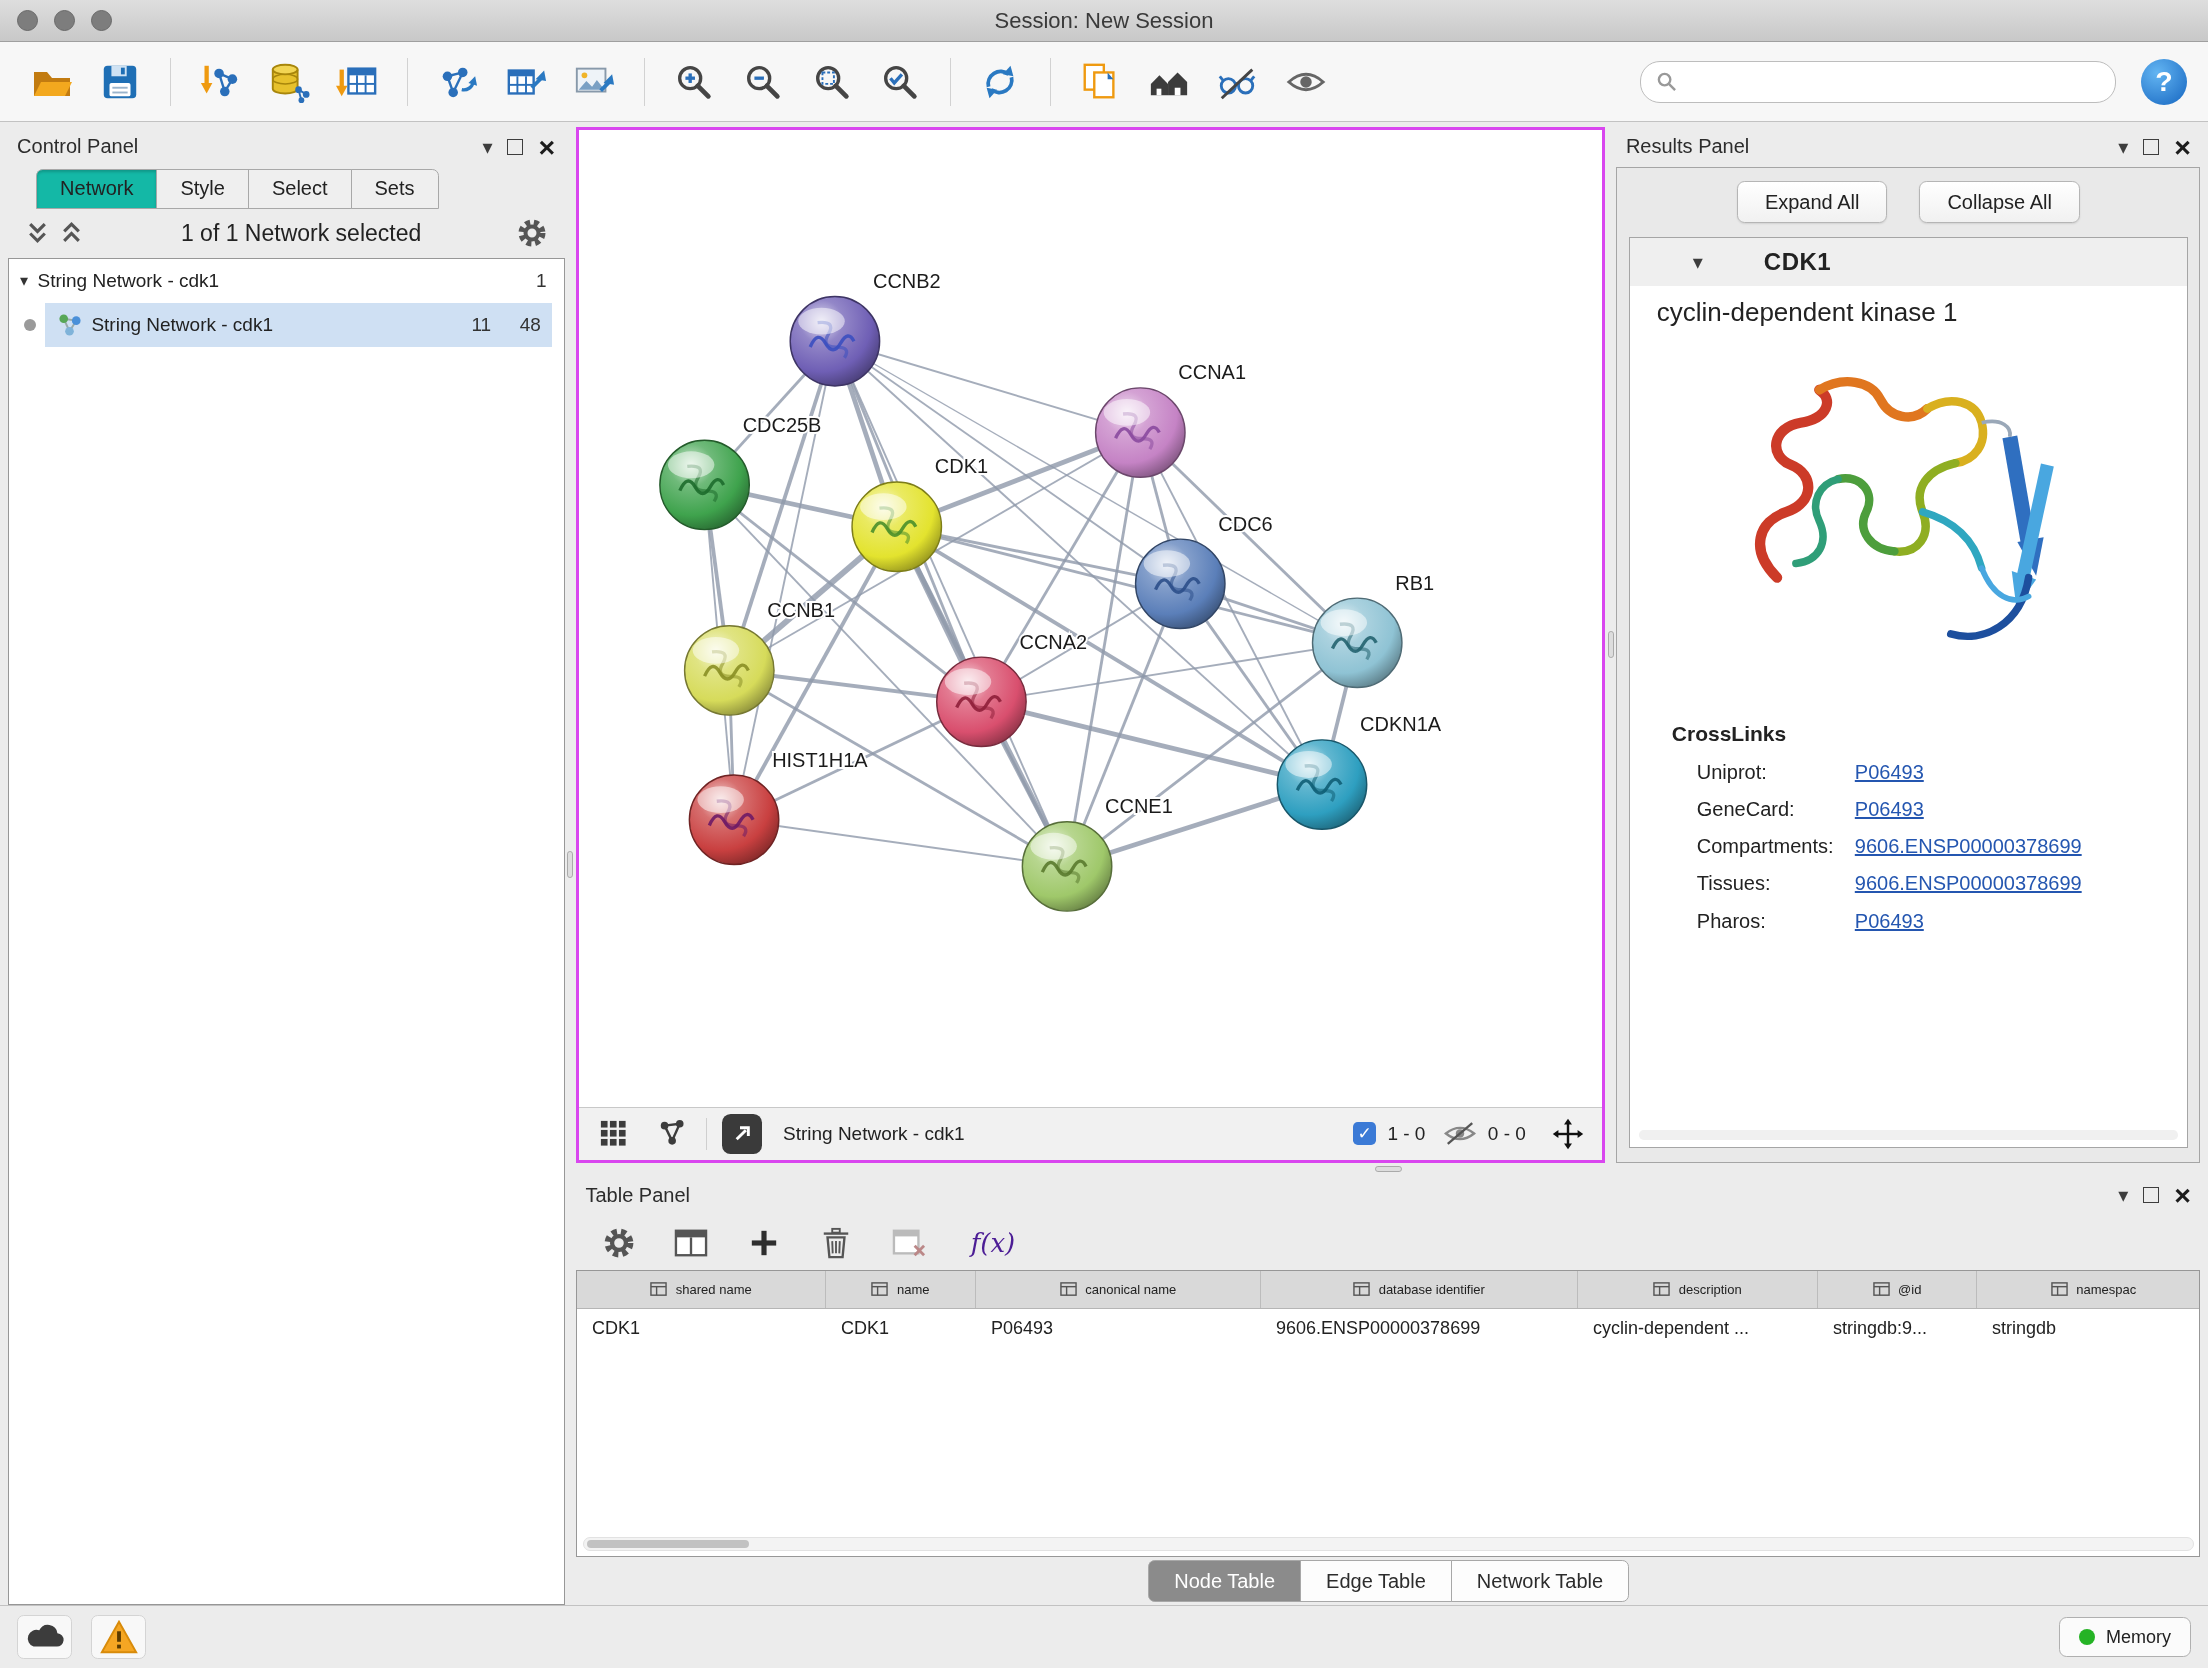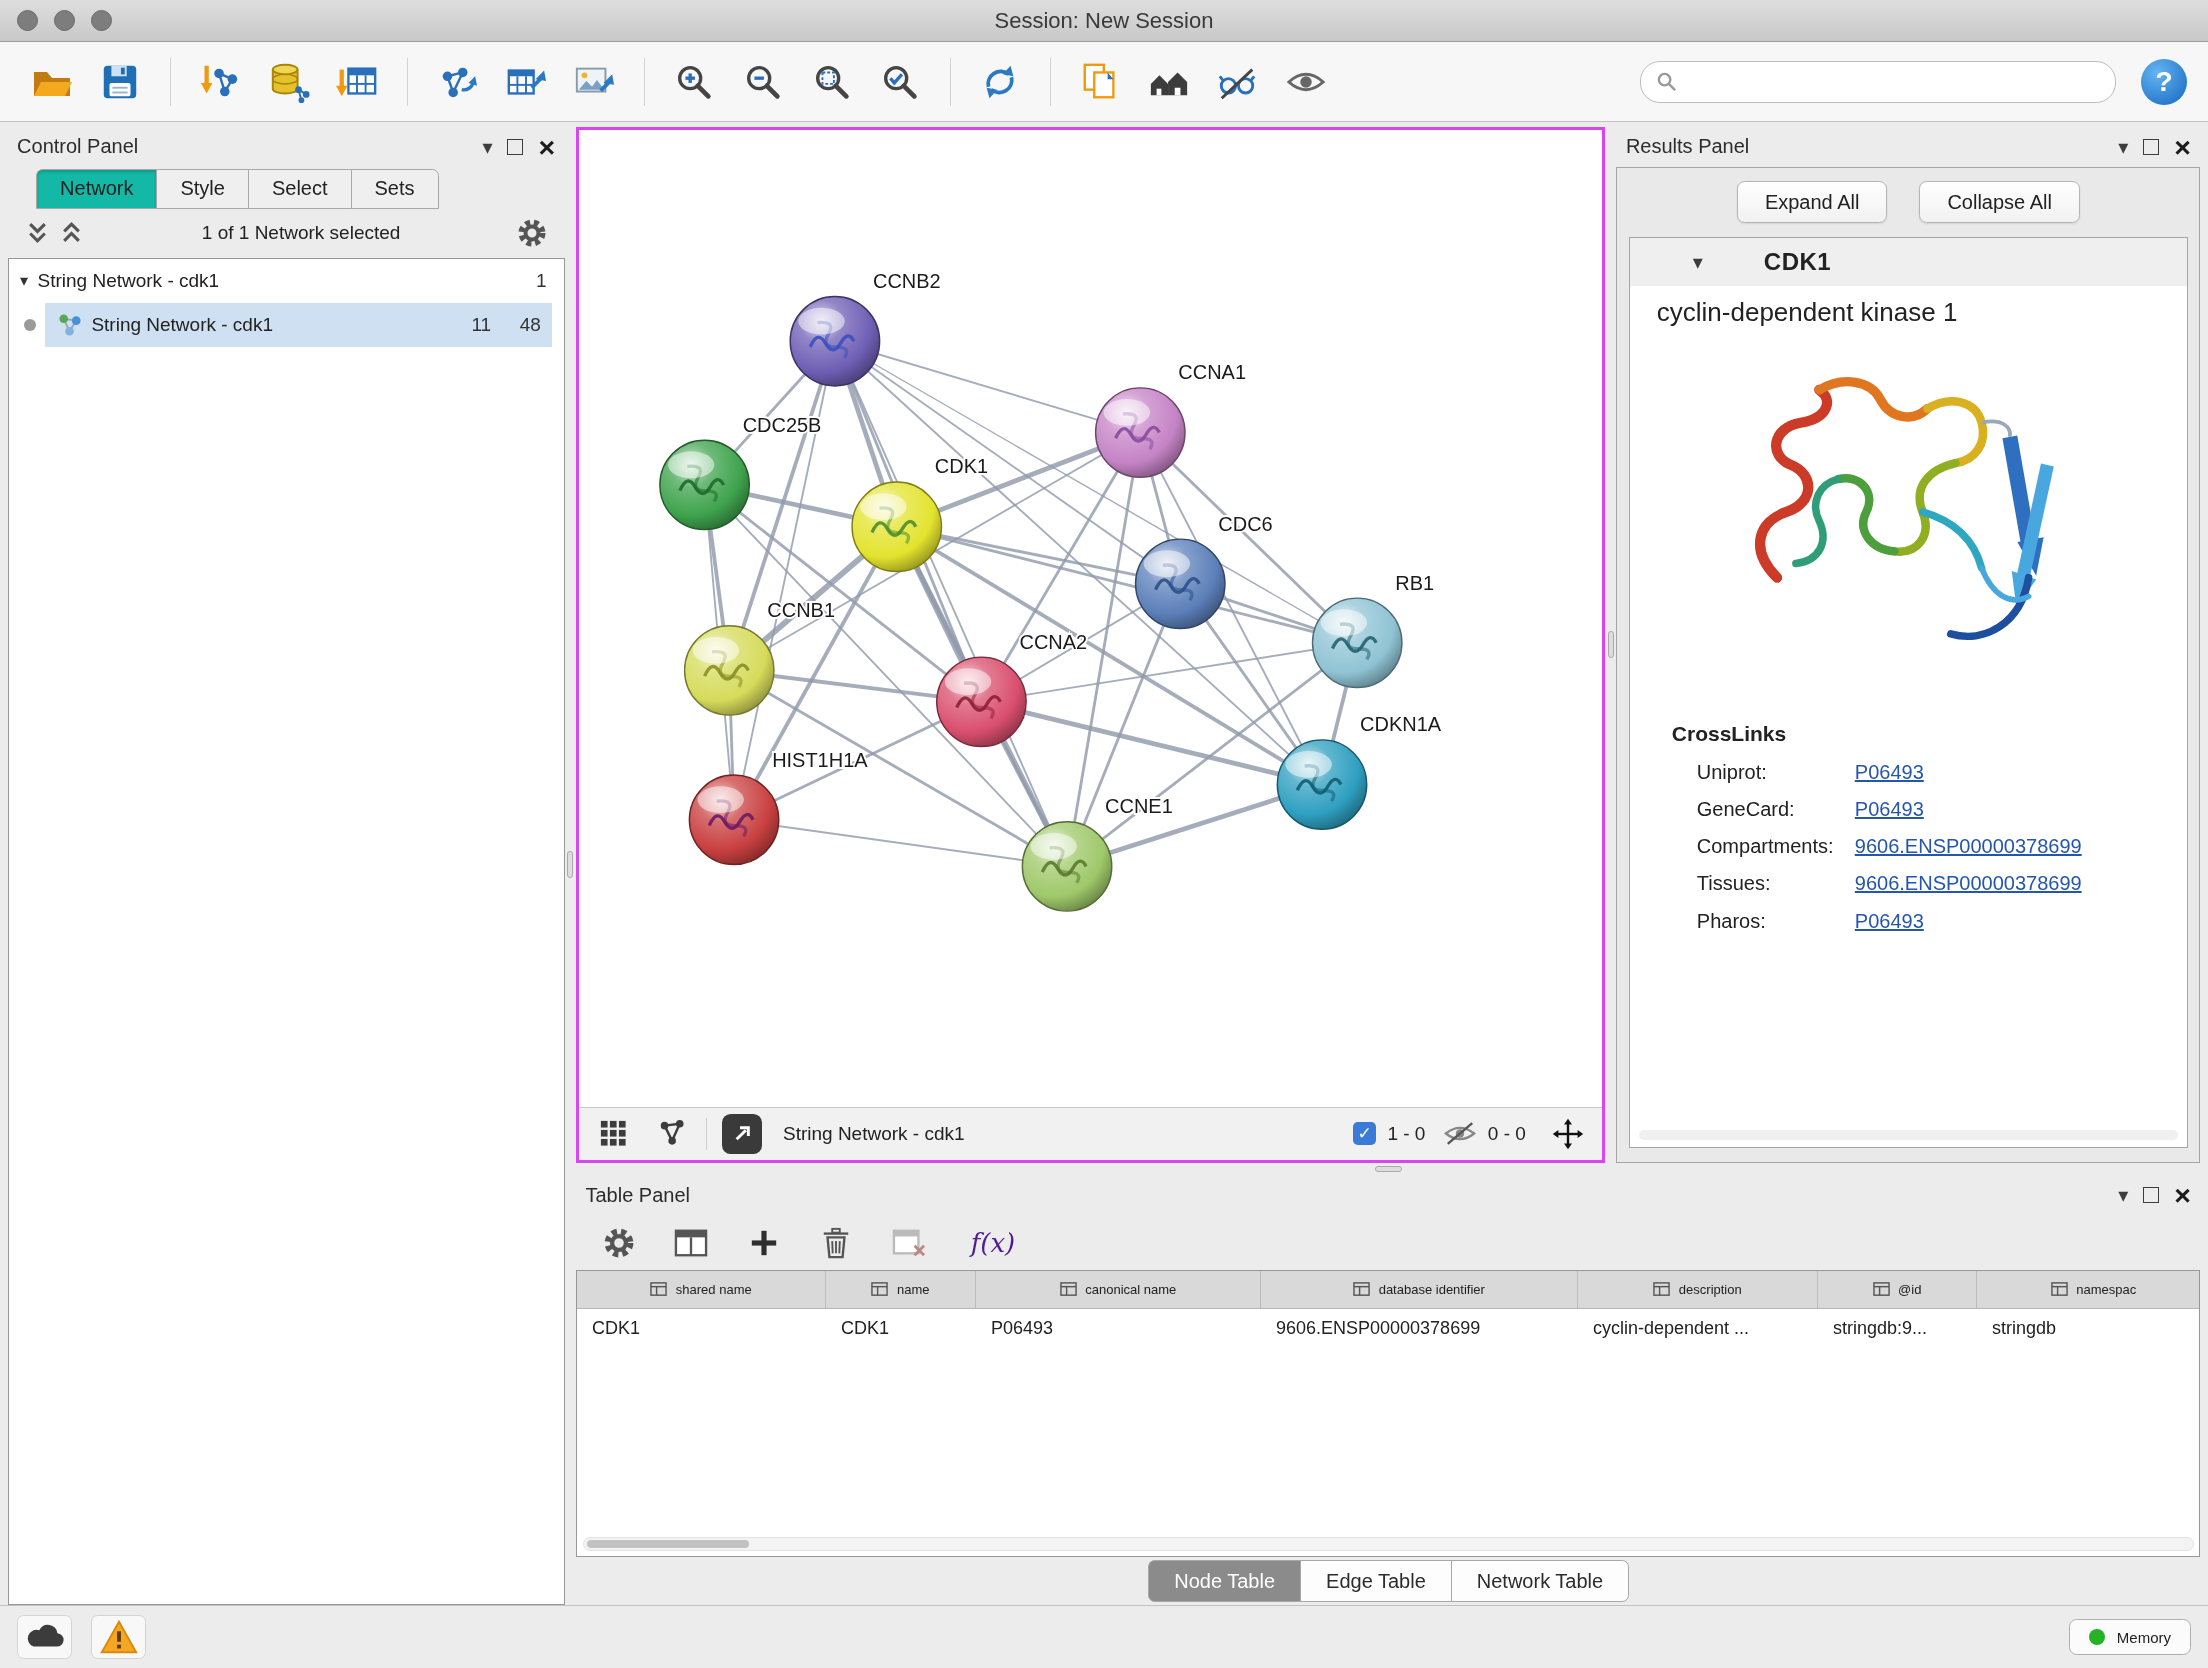--- a/index.html
+++ b/index.html
@@ -36,21 +36,21 @@
 
 
 .control-panel{width:557px;margin:3.8px 0 0 7.6px;display:flex;flex-direction:column;flex:none;}
 .cp-tabs{display:flex;padding-left:28.5px;height:42px;align-items:flex-end;flex:none;}
 .cp-tab{padding:7.6px 23px;font-size:20px;border:1px solid #a8a8a8;background:#efefef;margin-right:-1px;}
 .cp-tab:first-child{border-radius:6.7px 0 0 0;}
 .cp-tab:last-child{border-radius:0 6.7px 0 0;}
 .cp-tab.selected{background:#14b8a6;box-shadow:inset 0 1.9px 2.9px rgba(0,0,0,.18);}
 .cp-body{flex:1;display:flex;flex-direction:column;min-height:0;}
 .cp-toolbar{height:49px;display:flex;align-items:center;padding:0 13.3px;flex:none;}
-.cp-sum{font-size:19px;color:#222;margin:0 auto;}
+.cp-sum{font-size:23px;color:#222;margin:0 auto;}
 .cp-box{flex:1;border:1px solid #979797;background:#fff;overflow:hidden;display:flex;flex-direction:column;}
 .tree-row{height:44px;display:flex;align-items:center;font-size:19px;padding:0 11.4px;gap:9.5px;flex:none;}
 .tree-row .caret{font-size:16px;color:#333;}
 .tree-row .rcount{margin-left:auto;color:#333;padding-right:5.7px;}
 .tree-child{padding-left:15px;}
 .bullet{width:12.4px;height:12.4px;border-radius:50%;background:#9a9a9a;flex:none;}
 .row-hl{flex:1;display:flex;align-items:center;gap:9.5px;background:#cfe0f3;height:100%;padding:0 11.4px;}
 .counts{margin-left:auto;display:flex;gap:28.5px;color:#333;}
 
 
@@ -105,21 +105,21 @@
 .tp-thumb{position:absolute;left:2.9px;top:1.9px;height:8.6px;width:162px;background:#c2c2c2;border-radius:4.8px;}
 .tp-tabs{height:48px;display:flex;align-items:center;justify-content:center;flex:none;}
 .tp-tab{font-size:20px;padding:8.6px 25px;background:#fdfdfd;border:1px solid #a8a8a8;margin-right:-1px;color:#2c2c2c;}
 .tp-tab:first-child{border-radius:6.7px 0 0 6.7px;}
 .tp-tab:last-child{border-radius:0 6.7px 6.7px 0;}
 .tp-tab.selected{background:#8b8b8b;color:#fff;}
 
 
 .statusbar{position:absolute;bottom:0;left:0;right:0;height:63px;border-top:1px solid #c2c2c2;background:#ececec;display:flex;align-items:center;padding:0 17px;gap:19px;}
 .sb-btn{width:55px;height:44px;display:flex;align-items:center;justify-content:center;background:#f8f8f8;border:1px solid #d4d4d4;border-radius:6.7px;}
-.memory-btn{margin-left:auto;display:flex;align-items:center;gap:11.4px;background:#fbfbfb;border:1px solid #b0b0b0;border-radius:7.6px;padding:8.6px 19px;font-size:15px;}
+.memory-btn{margin-left:auto;display:flex;align-items:center;gap:11.4px;background:#fbfbfb;border:1px solid #b0b0b0;border-radius:7.6px;padding:8.6px 19px;font-size:18px;}
 .memdot{width:16px;height:16px;border-radius:50%;background:#25b325;display:inline-block;}
 </style>
 </head>
 <body>
 
 <div class="titlebar">
   <div class="traffic">
     <span class="tl"></span>
     <span class="tl"></span>
     <span class="tl"></span>

